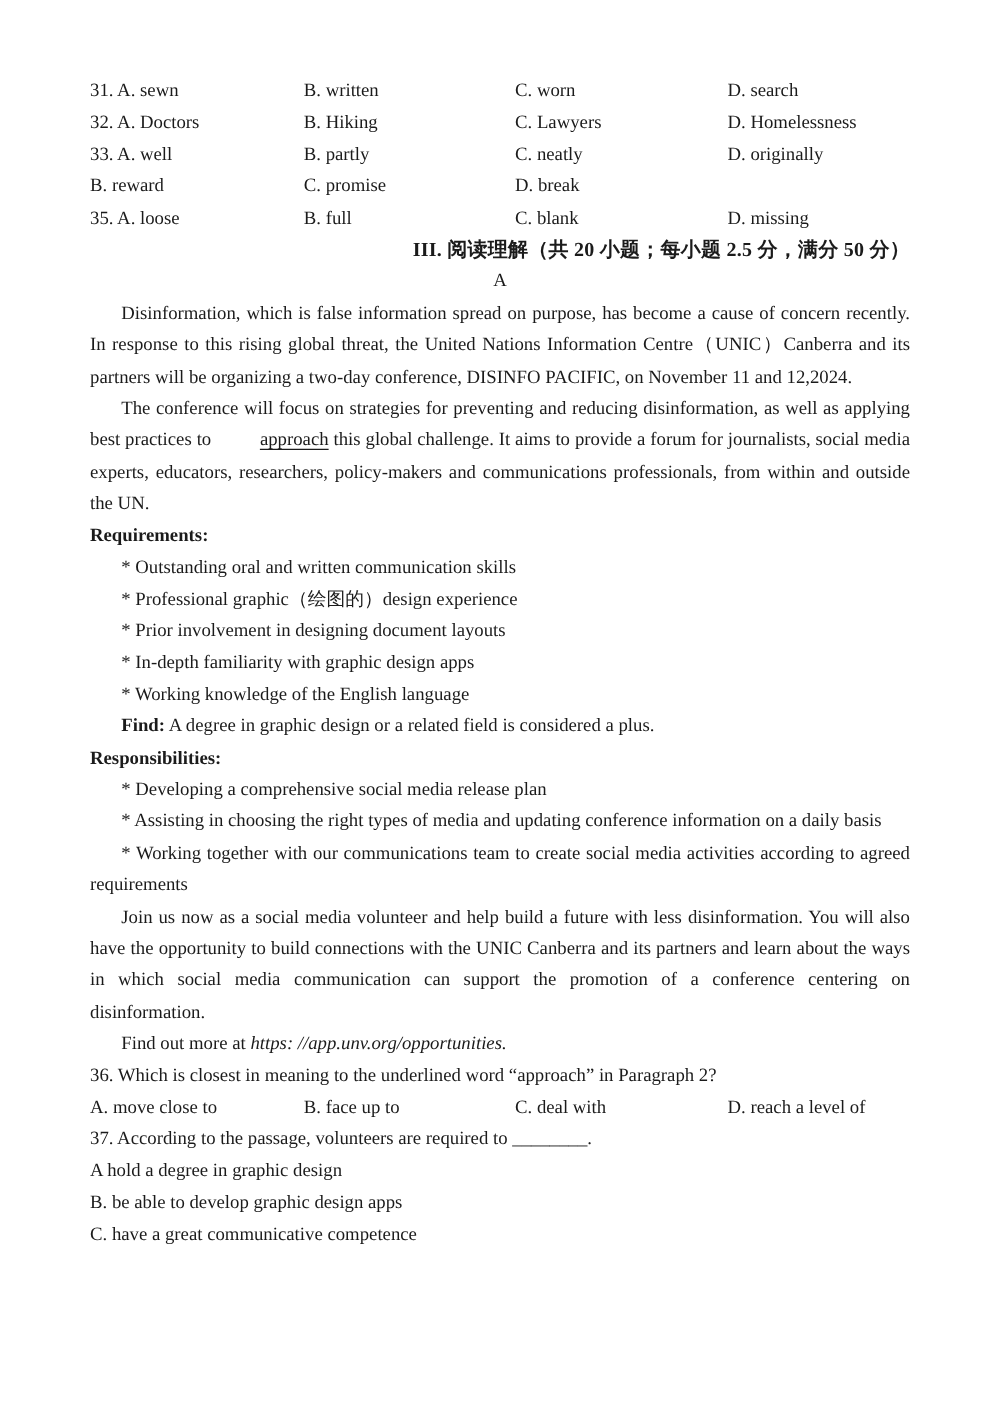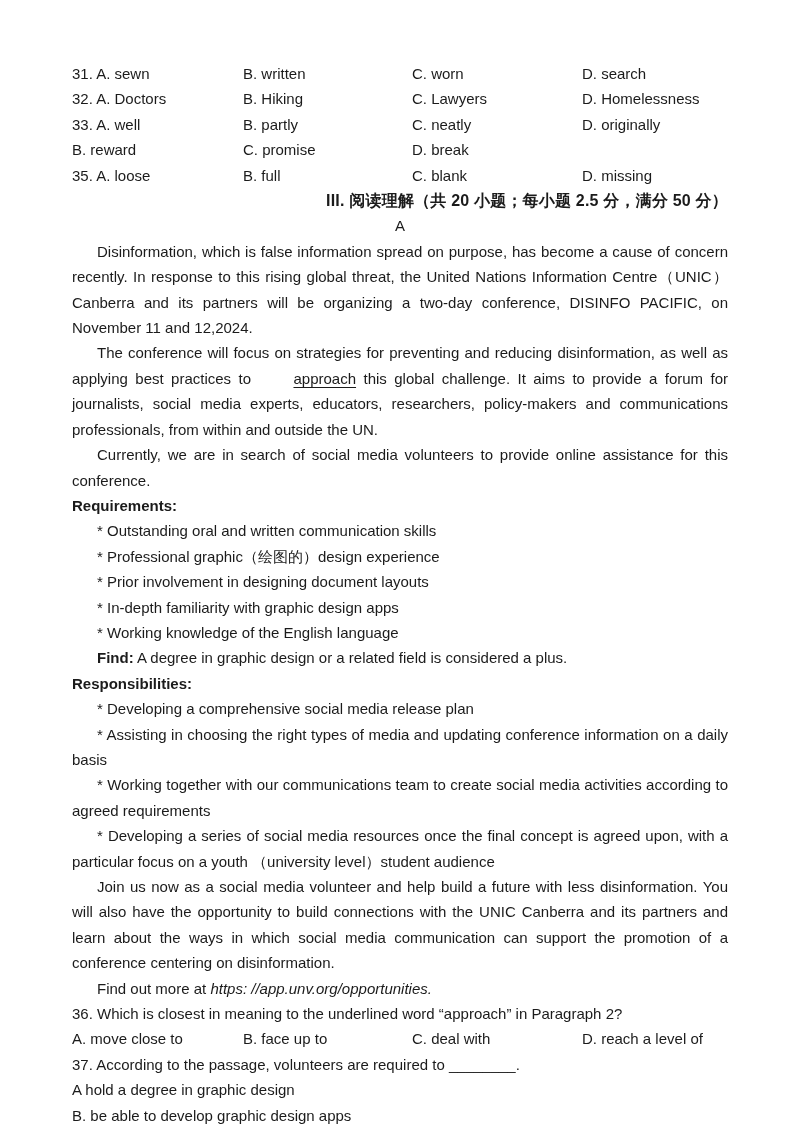--- a/index.html
+++ b/index.html
@@ -4,21 +4,21 @@
 <style>
   html, body { margin: 0; padding: 0; background: #ffffff; }
   .page {
     position: relative;
     width: 800px;
     height: 1131px;
     margin: 0 auto;
     background: #ffffff;
     box-sizing: border-box;
     padding: 61px 72px 0 72px;
-    font-family: Liberation Sans, sans-serif;
+    font-family: Liberation Serif, serif;
     font-size: 15px;
     line-height: 25.4px;
     color: #1b1b1b;
   }
   .page p, .page div { margin: 0; }
   .opt-row {
     display: grid;
     grid-template-columns: 171px 169px 170px 1fr;
   }
   .opt-row span { white-space: nowrap; overflow: visible; }
@@ -73,36 +73,34 @@
   </div>
 
   <div class="section-heading">III. 阅读理解（共 20 小题；每小题 2.5 分，满分 50 分）</div>
 
   <div class="center">A</div>
 
   <p class="para">Disinformation, which is false information spread on purpose, has become a cause of concern recently. In response to this rising global threat, the United Nations Information Centre（UNIC）Canberra and its partners will be organizing a two-day conference, DISINFO PACIFIC, on November 11 and 12,2024.</p>
 
   <p class="para"><span>The conference will focus on strategies for preventing and reducing disinformation, as well as applying best practices to </span><span class="uline">approach</span><span> this global challenge. It aims to provide a forum for journalists, social media experts, educators, researchers, policy-makers and communications professionals, from within and outside the UN.</span></p>
 
-  <p class="para">Currently, we are in search of social media volunteers to provide online assistance for this conference.</p>
 
   <div class="bold">Requirements:</div>
   <p class="para">* Outstanding oral and written communication skills</p>
   <p class="para">* Professional graphic（绘图的）design experience</p>
   <p class="para">* Prior involvement in designing document layouts</p>
   <p class="para">* In-depth familiarity with graphic design apps</p>
   <p class="para">* Working knowledge of the English language</p>
 
   <p class="para"><span class="bold">Find:</span><span> A degree in graphic design or a related field is considered a plus.</span></p>
 
   <div class="bold">Responsibilities:</div>
   <p class="para">* Developing a comprehensive social media release plan</p>
   <p class="para">* Assisting in choosing the right types of media and updating conference information on a daily basis</p>
   <p class="para">* Working together with our communications team to create social media activities according to agreed requirements</p>
-  <p class="para">* Developing a series of social media resources once the final concept is agreed upon, with a particular focus on a youth （university level）student audience</p>
 
   <p class="para">Join us now as a social media volunteer and help build a future with less disinformation. You will also have the opportunity to build connections with the UNIC Canberra and its partners and learn about the ways in which social media communication can support the promotion of a conference centering on disinformation.</p>
 
   <p class="para"><span>Find out more at </span><span class="italic">https: //app.unv.org/opportunities.</span></p>
 
   <div>36. Which is closest in meaning to the underlined word “approach” in Paragraph 2?</div>
   <div class="opt-row">
     <span>A. move close to</span>
     <span>B. face up to</span>
     <span>C. deal with</span>

